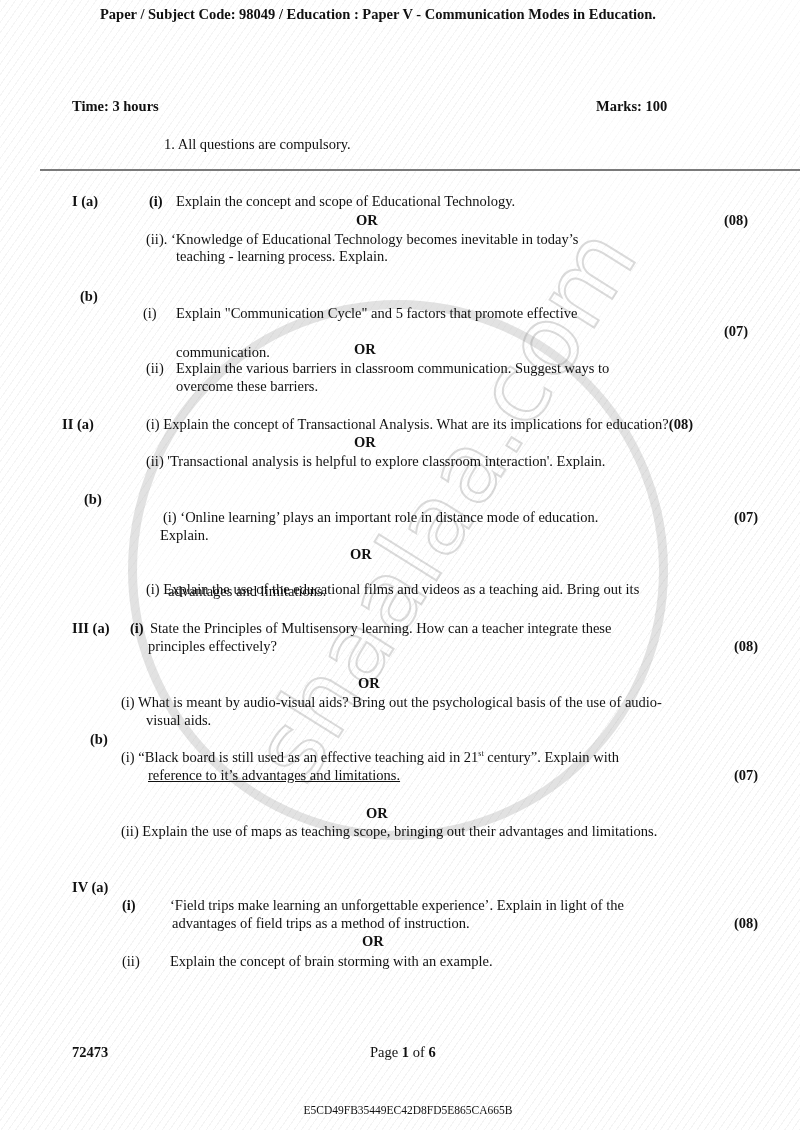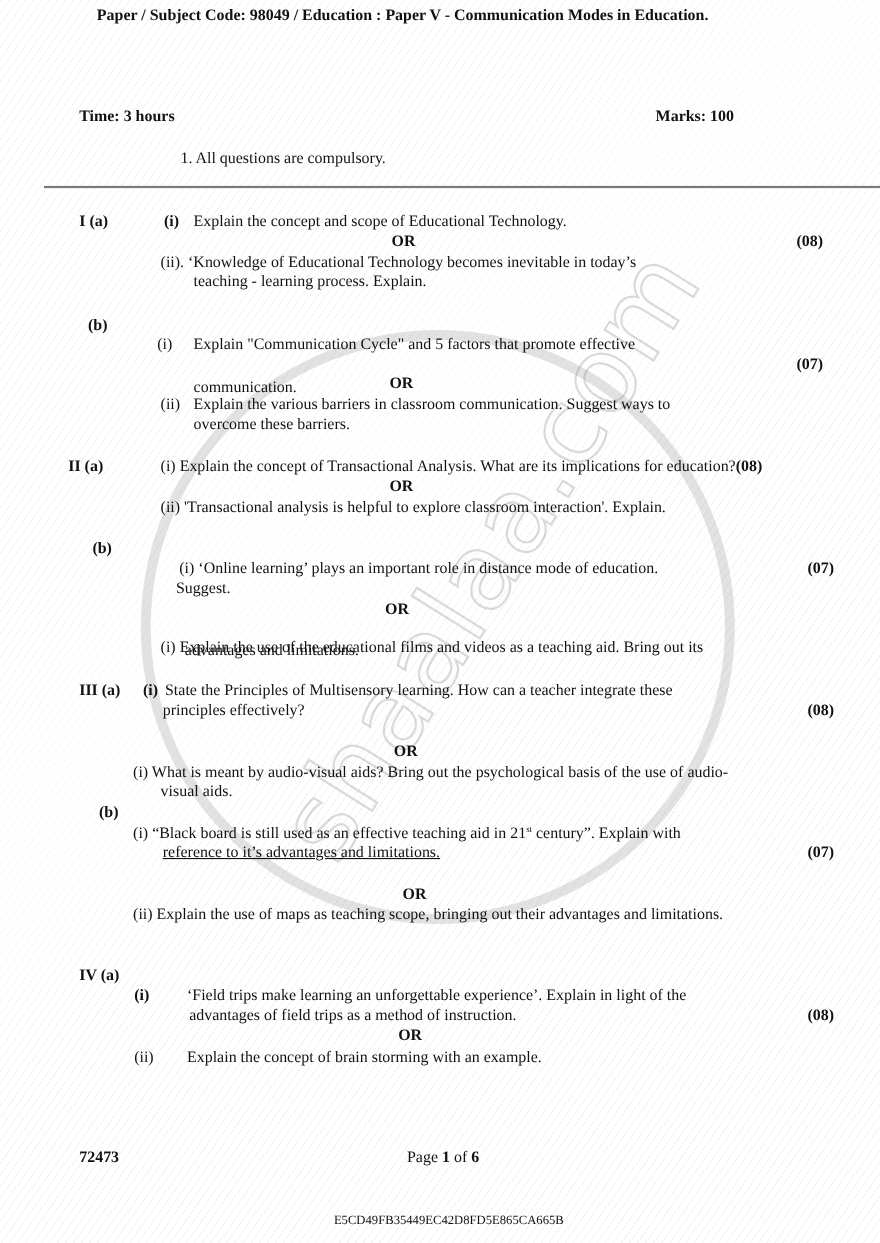--- a/index.html
+++ b/index.html
@@ -31,21 +31,21 @@
     }
     .wm-text {
       position: absolute; left: 170px; top: 520px; width: 460px;
       font-family: "DejaVu Sans", sans-serif; font-size: 96px; font-weight: normal;
       color: transparent; -webkit-text-stroke: 2px rgba(150,150,150,0.35);
       transform: rotate(-58deg); transform-origin: center center;
       z-index: 1; pointer-events: none; white-space: nowrap; letter-spacing: 2px;
     }
     .abs { position: absolute; z-index: 2; }
     .bold { font-weight: bold; }
-    .header-title { left: 0; width: 732px; top: 6px; text-align: center; font-weight: bold; font-size: 14.5px; padding-left: 0; }
+    .header-title { left: 0; width: 732px; top: 6px; text-align: center; font-weight: bold; font-size: 14.5px; padding-left: 12px; }
     .time { left: 72px; top: 98px; font-weight: bold; }
     .marks-total { left: 596px; top: 98px; font-weight: bold; }
     .instruction { left: 164px; top: 136px; font-weight: normal; }
     .rule { left: 40px; top: 169px; width: 760px; height: 2px; background: #7a7a7a; }
     .qlabel { font-weight: bold; }
     .or { font-weight: bold; }
     .mk { font-weight: bold; }
     .line { white-space: nowrap; }
     .footer-code { left: 72px; top: 1044px; font-weight: bold; }
     .footer-page { left: 370px; top: 1044px; }
@@ -93,21 +93,21 @@
   <div class="abs qlabel" style="left:62px; top:416px;">II (a)</div>
   <div class="abs line" style="left:146px; top:416px;"><span>(i)  Explain the concept of Transactional Analysis. What are its implications for education?</span><span class="mk">(08)</span></div>
   <div class="abs or" style="left:354px; top:434px;">OR</div>
   <div class="abs line" style="left:146px; top:453px;">(ii) 'Transactional analysis is helpful to explore classroom interaction'. Explain.</div>
 </div>
 
 <div>
   <div class="abs qlabel" style="left:84px; top:491px;">(b)</div>
   <div class="abs line" style="left:136px; top:509px;margin-left:27px;">(i) ‘Online learning’ plays an important role in distance mode of education.</div>
   <div class="abs mk" style="left:734px; top:509px;">(07)</div>
-  <div class="abs line" style="left:160px; top:527px;">Suggest.</div>
+  <div class="abs line" style="left:160px; top:527px;">Explain.</div>
   <div class="abs or" style="left:350px; top:546px;">OR</div>
   <div class="abs line" style="left:146px; top:565px;margin-top:16px;">(i)  Explain the use of the educational films and videos as a teaching aid. Bring out its</div>
   <div class="abs line" style="left:168px; top:583px;">advantages and limitations.</div>
 </div>
 
 <div>
   <div class="abs qlabel" style="left:72px; top:600px;margin-top:20px;">III (a)</div>
   <div class="abs bold" style="left:130px; top:620px;">(i)</div>
   <div class="abs line" style="left:150px; top:620px;">State the Principles of Multisensory learning. How can a teacher integrate these</div>
   <div class="abs line" style="left:148px; top:638px;">principles effectively?</div>

